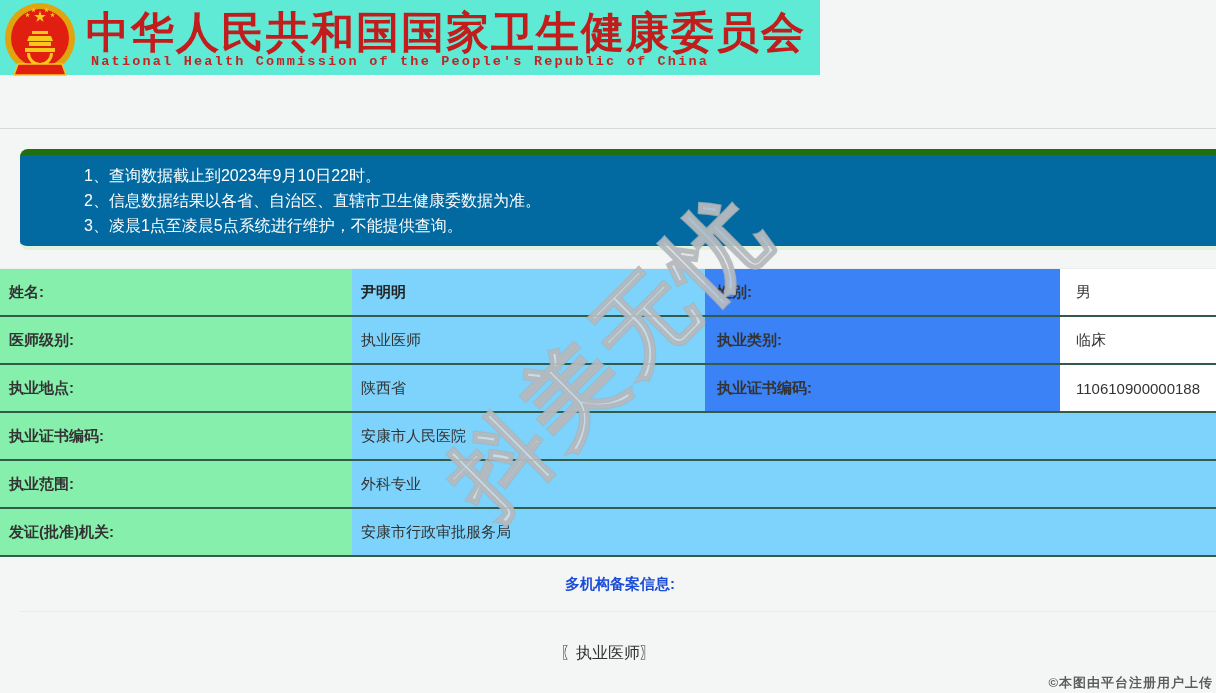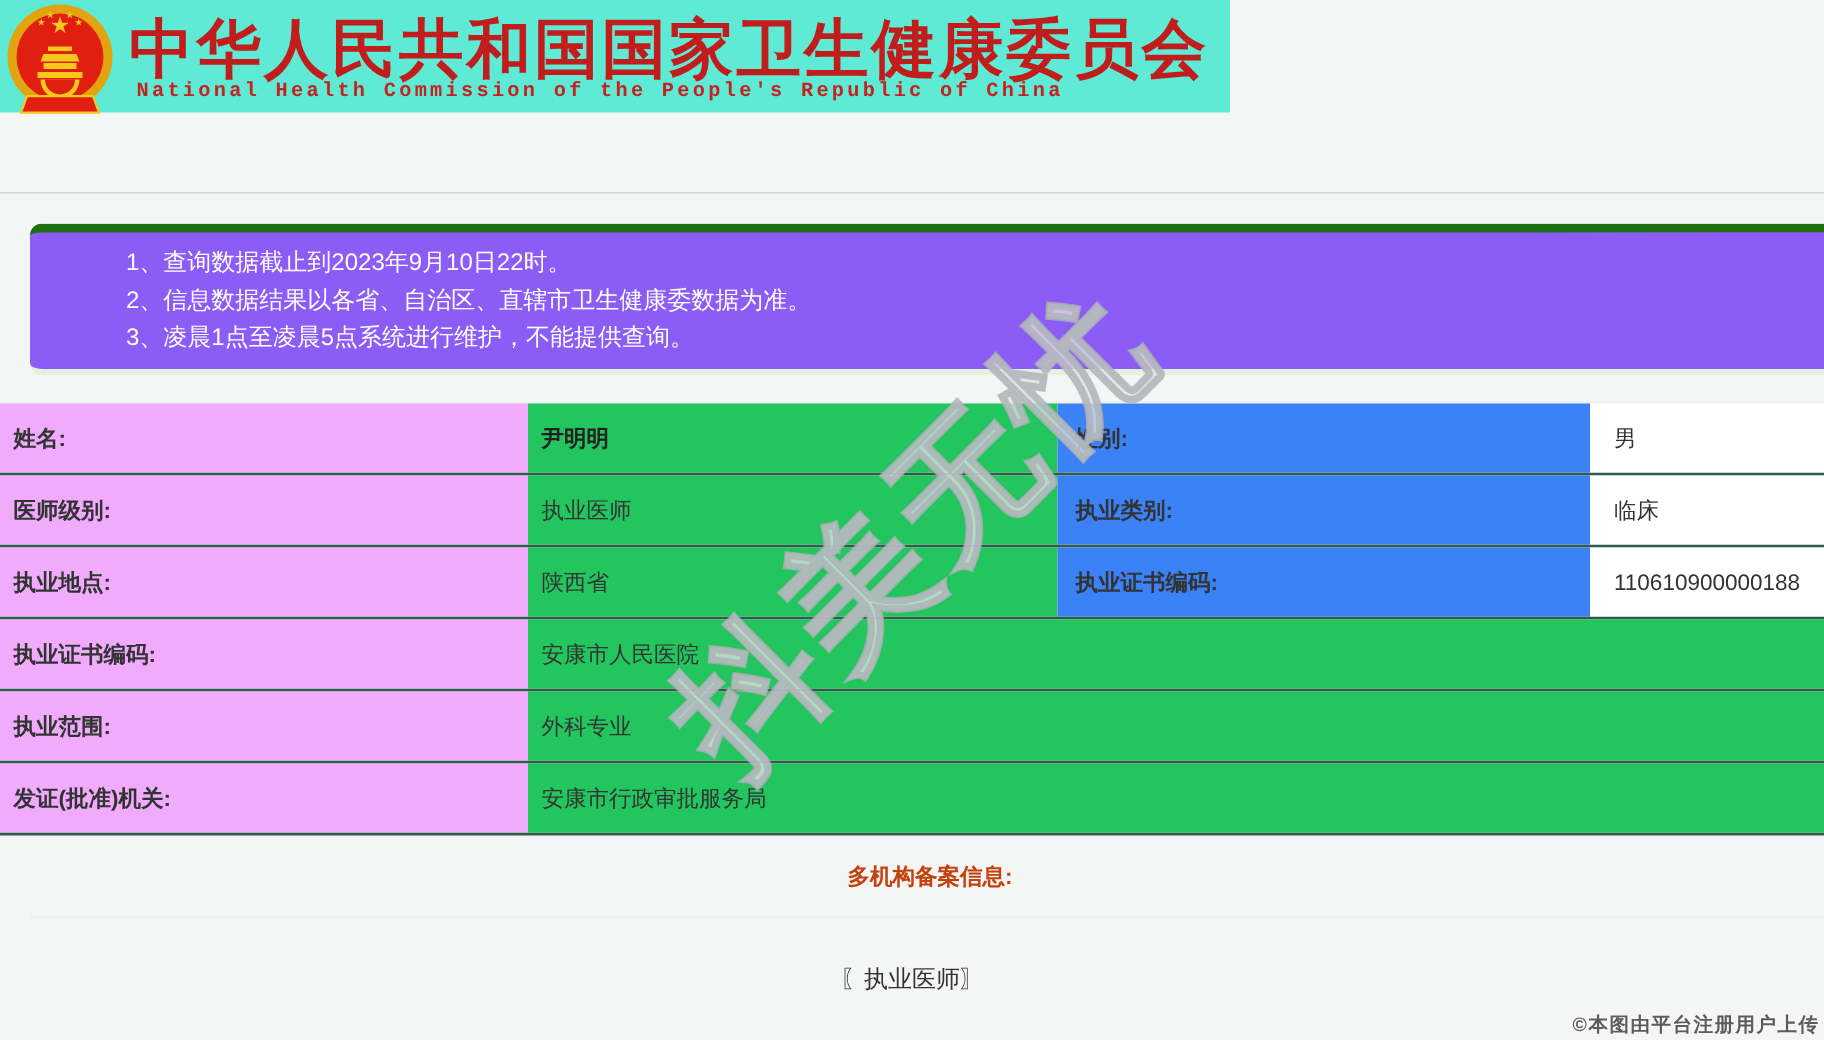--- a/index.html
+++ b/index.html
@@ -30,47 +30,47 @@
     color:#c52222; white-space:nowrap;font-family:Liberation Mono, monospace;
   }
   .header-divider {
     position:absolute; left:0; right:0; top:128px; height:1px;
     background:#d7d8d8;
   }
 
   
   .notice-box {
     position:absolute; left:20px; right:0; top:149px;
-    background:#8b5cf6;
+    background:#0369a1;
     border-top:6px solid #1f6e10;
     border-bottom:4px solid #e3f2df;
     border-radius:8px 0 0 8px;
     padding:8px 0 8px 64px;
     color:#ffffff; font-size:16px; line-height:25px;
   }
   .notice-line { white-space:nowrap; }
 
   
   .record-table { position:absolute; left:0; right:0; top:268px; border-top:1px solid #eceeed; }
   .row {
     display:grid; height:48px;
     border-bottom:2px solid #315c4a;
   }
   .row.cols4 { grid-template-columns:352px 353px 355px auto; }
   .row.cols2 { grid-template-columns:352px auto; }
   .cell { display:flex; align-items:center; font-size:15px; }
-  .lbl  { background:#f0abfc; font-weight:bold; padding-left:9px; }
+  .lbl  { background:#86efac; font-weight:bold; padding-left:9px; }
   .lbl2 { background:#3b82f6; font-weight:bold; padding-left:12px; }
-  .val  { background:#22c55e; padding-left:9px;font-family:Liberation Mono, monospace; }
+  .val  { background:#7dd3fc; padding-left:9px;font-family:Liberation Mono, monospace; }
   .val2 { background:#ffffff; padding-left:16px; white-space:nowrap; }
   .bold-val { font-weight:bold; color:#222; }
 
   .multi-row {
     height:54px; display:flex; align-items:center; justify-content:center;
-    font-size:15px; font-weight:bold; color:#c2410c;padding-left:24px;
+    font-size:15px; font-weight:bold; color:#1d4ed8;padding-left:24px;
   }
   .hairline { margin-left:20px; border-top:1px solid #e9ebec; }
   .close-row { padding-top:31px; text-align:center; }
   .close-link {
     font-size:16px; color:#333; text-decoration:none; cursor:pointer;
   }
 
   
   .watermark {
     position:absolute; left:400px; top:300px; width:420px; height:110px;

